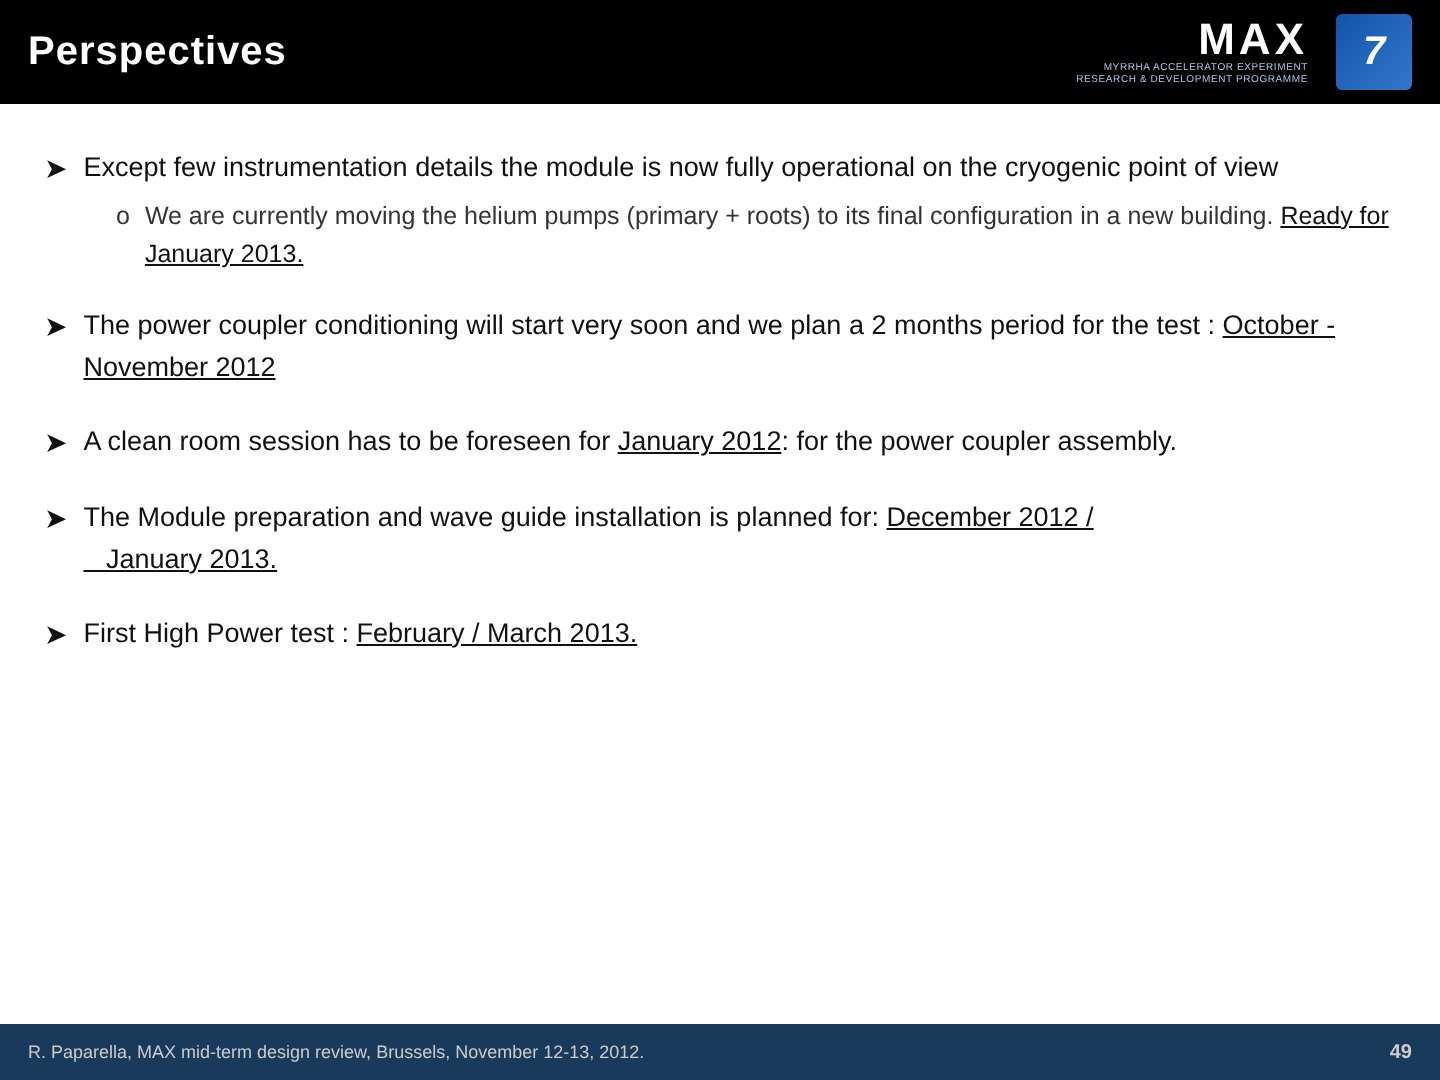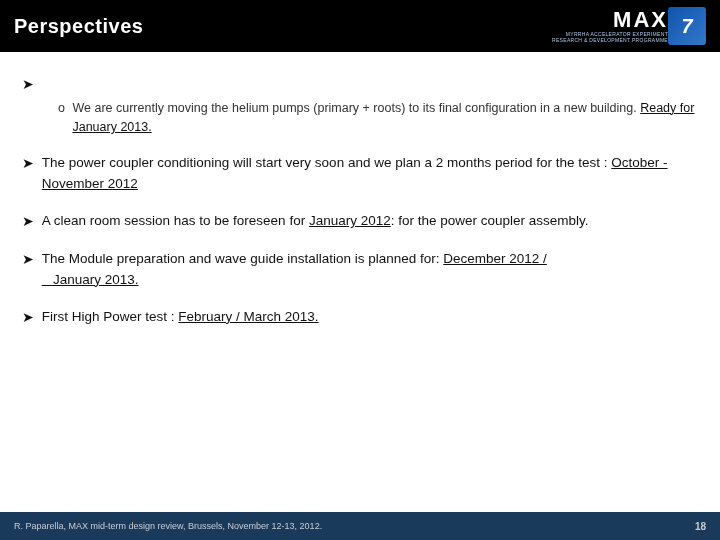--- a/index.html
+++ b/index.html
@@ -31,21 +31,21 @@
     .header-title {
       color: #fff;
       font-size: 20px;
       font-weight: bold;
       letter-spacing: 0.5px;
     }
 
     .header-logos {
       display: flex;
       align-items: center;
-      gap: 0;
+      gap: 14px;
     }
 
     .max-logo {
       display: flex;
       flex-direction: column;
       align-items: flex-end;
     }
 
     .max-logo-text {
       color: #fff;
@@ -159,20 +159,23 @@
       <span>7</span>
     </div>
   </div>
 </div>
 
 <div class="content">
 
   <div class="bullet-block">
     <div class="bullet-main">
       <span class="bullet-symbol">➤</span>
+      <span>
+        Except few instrumentation details the module is now fully operational on the cryogenic point of view
+      </span>
     </div>
     <div class="sub-bullet">
       <div class="sub-bullet-item">
         <span style="flex-shrink:0;">o&nbsp;</span>
         <span>
           We are currently moving the helium pumps (primary + roots) to its final configuration in a new building. <span class="underline-link">Ready for January 2013.</span>
         </span>
       </div>
     </div>
   </div>
@@ -210,14 +213,14 @@
       <span>
         First High Power test : <span class="underline-link">February / March 2013.</span>
       </span>
     </div>
   </div>
 
 </div>
 
 <div class="footer">
   <span class="footer-text">R. Paparella, MAX mid-term design review, Brussels, November 12-13, 2012.</span>
-  <span class="footer-page">18</span>
+  <span class="footer-page">49</span>
 </div>
 
 </body></html>

